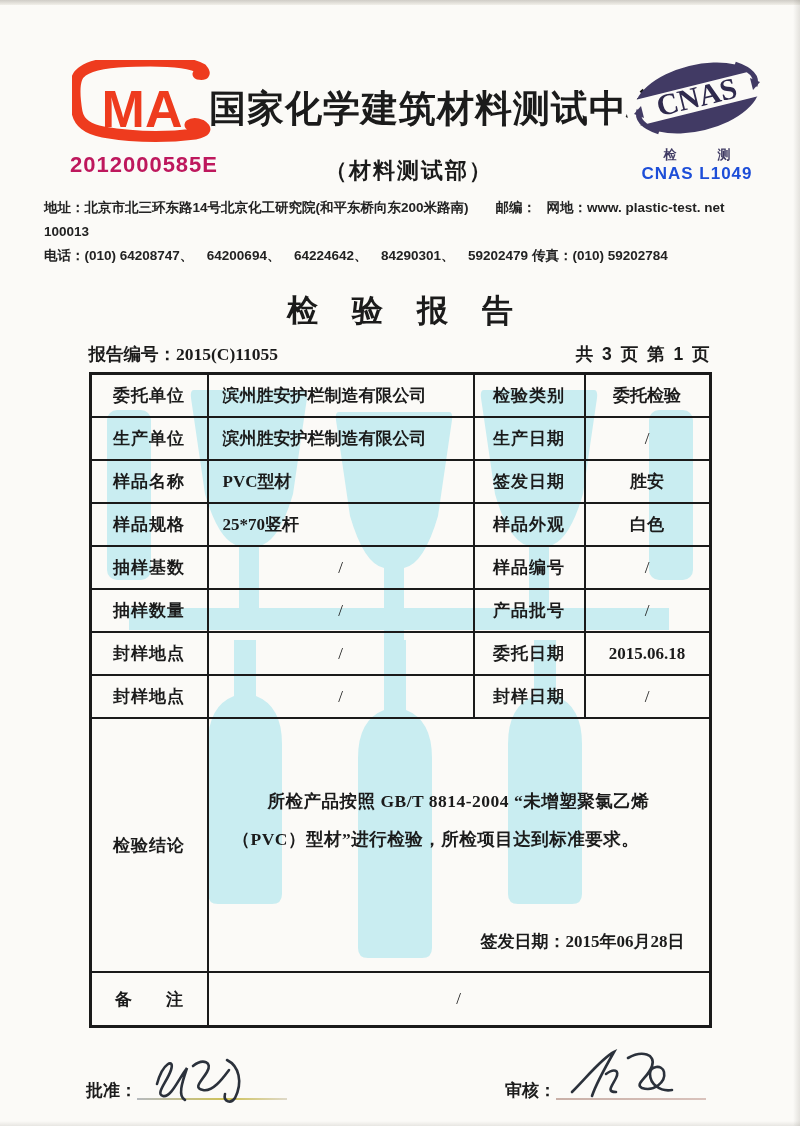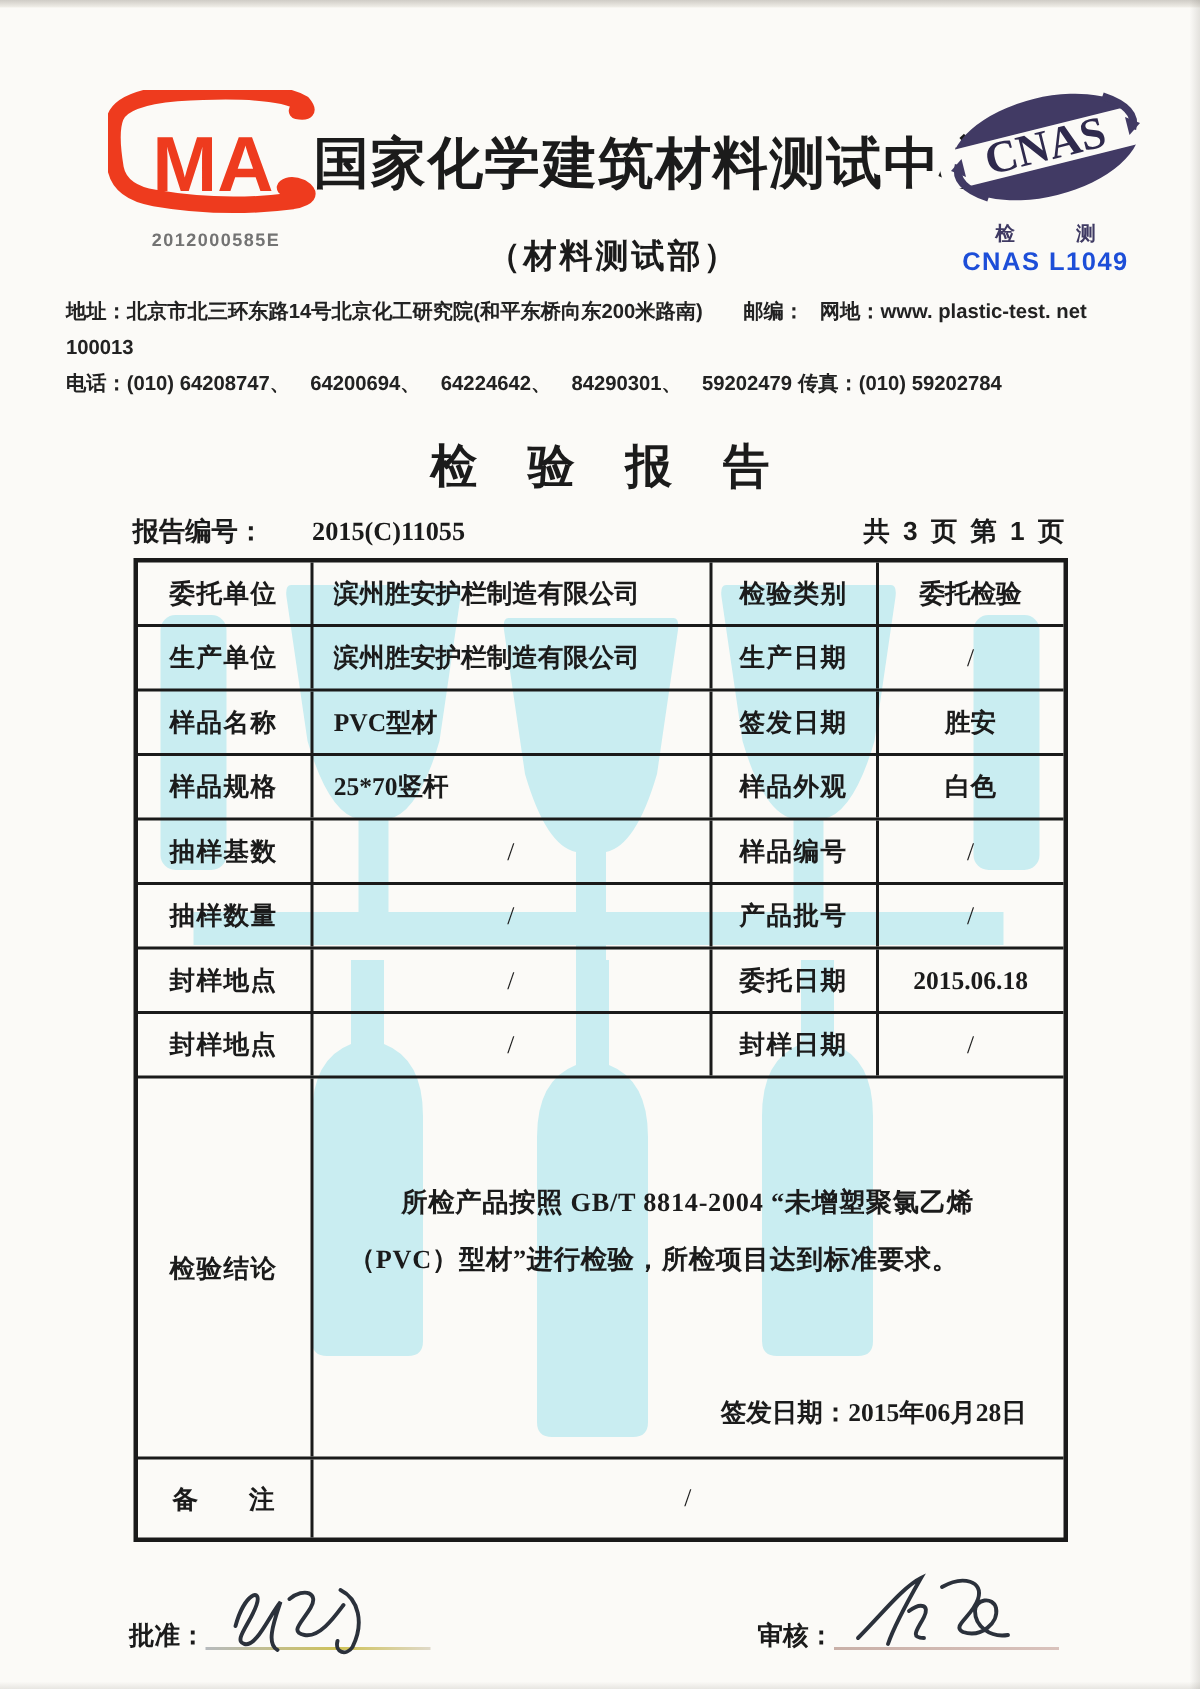--- a/index.html
+++ b/index.html
@@ -12,21 +12,21 @@
     overflow:hidden;
   }
   
   .scan-edge-top{position:absolute;top:0;left:0;width:800px;height:5px;background:linear-gradient(#cfccc6,#f1efe9);}
   .scan-edge-right{position:absolute;top:0;right:0;width:7px;height:1126px;background:linear-gradient(90deg,rgba(0,0,0,0),rgba(120,115,105,.18));}
   .scan-edge-bottom{position:absolute;bottom:0;left:0;width:800px;height:5px;background:linear-gradient(rgba(0,0,0,0),rgba(120,115,105,.15));}
 
   
   .header{position:relative;height:190px;margin-left:14px;}
   .cma-block{position:absolute;left:55px;top:60px;width:150px;text-align:center;}
-  .cma-license{color:#737373;font-family:"Liberation Sans",sans-serif;font-weight:700;font-size:12px;letter-spacing:1px;margin-top:2px;}
+  .cma-license{color:#be185d;font-family:"Liberation Sans",sans-serif;font-weight:700;font-size:22px;letter-spacing:1px;margin-top:2px;}
   .center-title{position:absolute;left:195px;top:84px;width:400px;text-align:center;}
   .org-title{font-family:"Liberation Sans","DejaVu Sans",sans-serif;font-weight:700;font-size:37px;letter-spacing:1px;white-space:nowrap;}
   .org-subtitle{font-family:"Liberation Sans","DejaVu Sans",sans-serif;font-weight:700;font-size:22px;margin-top:22px;letter-spacing:2px;}
   .cnas-block{position:absolute;left:598px;top:52px;width:170px;text-align:center;color:#3f3a63;}
   .cnas-caption1{font-family:"Liberation Sans",sans-serif;font-weight:700;font-size:13px;letter-spacing:14px;margin-left:14px;margin-top:-2px;}
   .cnas-caption2{font-family:"Liberation Sans",sans-serif;font-weight:700;font-size:17px;letter-spacing:1px;color:#1d4ed8;}
 
   
   .contact{margin:6px 44px 0 44px;font-family:"Liberation Sans","DejaVu Sans",sans-serif;font-weight:600;font-size:13.5px;color:#222;}
   .contact-line{display:flex;justify-content:space-between;line-height:24px;}
@@ -37,21 +37,21 @@
     text-align:center;margin-top:22px;
     font-family:"Liberation Sans","DejaVu Sans",sans-serif;
     font-weight:700;font-size:31px;
     letter-spacing:34px;text-indent:34px;
   }
   .report-meta{
     width:623px;margin:10px auto 0 auto;display:flex;justify-content:space-between;align-items:flex-end;
     font-size:17.5px;font-weight:700;
   }
   .report-meta .num-label{font-family:"Liberation Sans",sans-serif;}
-  .report-meta .num-value{font-family:"Liberation Serif",serif;margin-left:32px;}
+  .report-meta .num-value{font-family:"Liberation Serif",serif;}
   .pagination{font-family:"Liberation Sans",sans-serif;letter-spacing:2px;}
 
   
   .tbl-wrap{position:relative;width:623px;margin:6px auto 0 auto;}
   .watermark{position:absolute;left:0;top:0;width:623px;height:653px;overflow:hidden;pointer-events:none;}
   .tbl{position:relative;border:3px solid #1a1a1a;background:transparent;}
   .trow{display:grid;grid-template-columns:117px 266px 111px 1fr;border-bottom:2px solid #1a1a1a;height:41px;}
   .cell{border-right:2px solid #1a1a1a;display:flex;align-items:center;font-size:17px;background:transparent;}
   .cell:last-child{border-right:none;}
   .cell.lab{justify-content:center;font-family:"Liberation Sans","DejaVu Sans",sans-serif;font-weight:700;letter-spacing:1px;}

